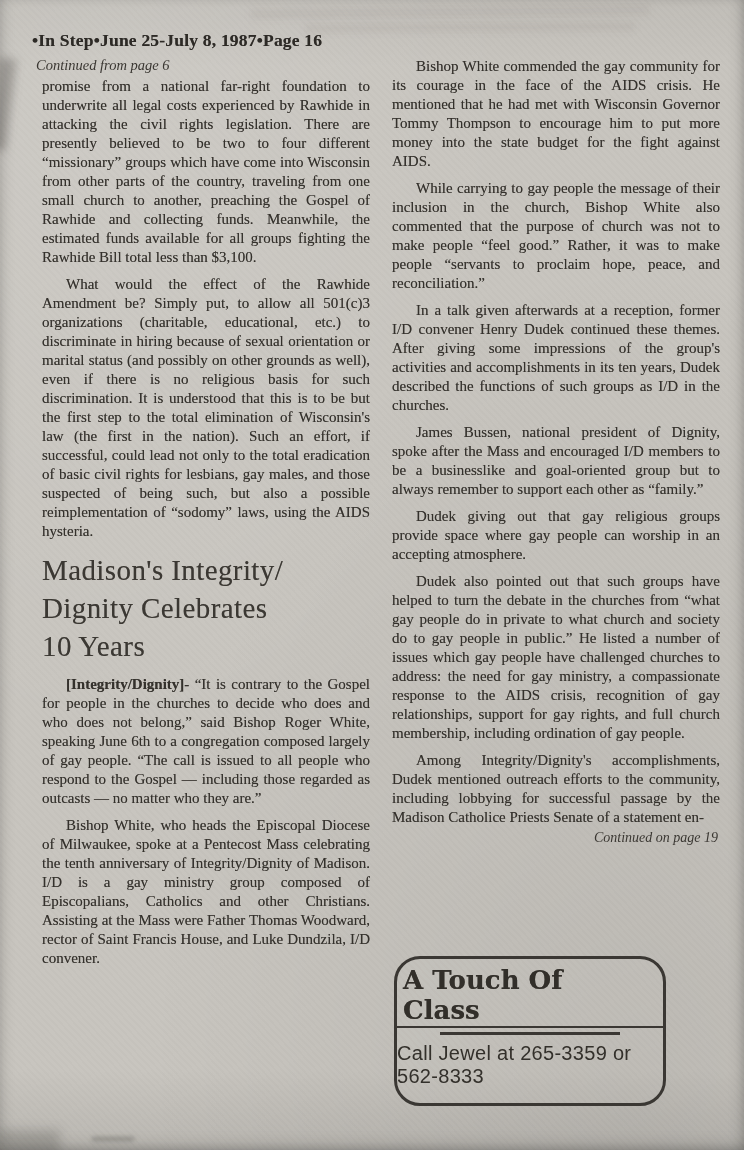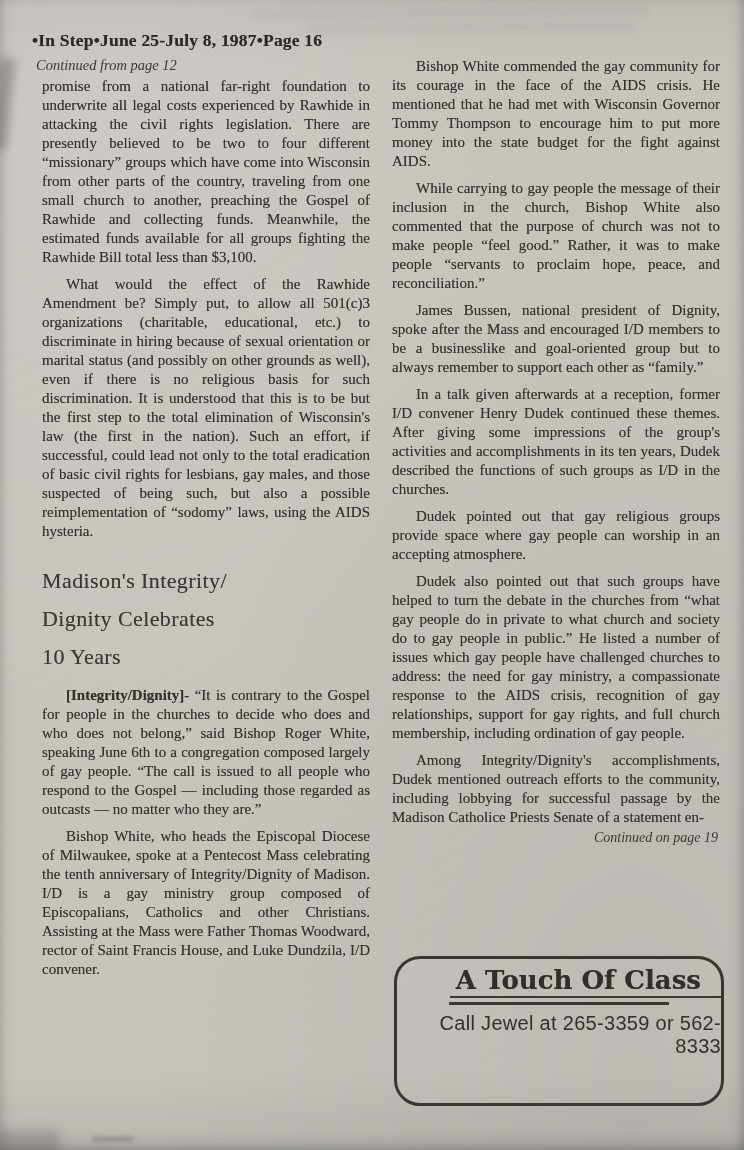--- a/index.html
+++ b/index.html
@@ -48,46 +48,46 @@
     line-height: 19px;
     text-align: justify;
     text-indent: 24px;
     color: #34312c;
     text-shadow: 0 0 0.45px rgba(45,42,38,0.5);
   }
   p.body.noindent { text-indent: 0; }
   .lead { font-weight: bold; }
   .headline {
     font-weight: 400;
-    font-size: 22px;
+    font-size: 29px;
     line-height: 38px;
     letter-spacing: 0.4px;
     color: #3b3833;
-    margin: 21px 0 10px 0;
+    margin: 10px 0 10px 0;
     white-space: pre-line;
     text-shadow: 0 0 0.5px rgba(50,47,42,0.45);
   }
   .continued-on {
     text-align: right;
     font-style: italic;
     font-size: 14px;
     color: #3a3732;
     margin-top: -5px;
     padding-right: 2px;
   }
   .ad {
     position: absolute;
     left: 394px;
     top: 956px;
-    width: 330px;
+    width: 272px;
     height: 150px;
     box-sizing: border-box;
     border: 3px solid #3a3733;
     border-radius: 26px;
-    text-align: right;
+    text-align: left;
     padding-top: 6px;
     font-family: "Liberation Sans", sans-serif;
     background: rgba(255,255,255,0.03);
   }
   .ad-title {
     display: inline-block;
     font-family: "DejaVu Serif", serif;
     font-weight: bold;
     font-size: 26px;
     line-height: 30px;
@@ -147,36 +147,36 @@
   <div class="ghost-b"></div>
   <div class="smudge-left"></div>
   <div class="smudge-bl"></div>
   <div class="mark-bottom"></div>
 
   <div class="masthead">•In Step•June 25-July 8, 1987•Page 16</div>
 
   <div class="columns">
 
     <div class="col">
-      <div class="continued-from">Continued from page 12</div>
+      <div class="continued-from">Continued from page 6</div>
       <p class="body noindent">promise from a national far-right foundation to underwrite all legal costs experienced by Rawhide in attacking the civil rights legislation. There are presently believed to be two to four different “missionary” groups which have come into Wisconsin from other parts of the country, traveling from one small church to another, preaching the Gospel of Rawhide and collecting funds. Meanwhile, the estimated funds available for all groups fighting the Rawhide Bill total less than $3,100.</p>
       <p class="body">What would the effect of the Rawhide Amendment be? Simply put, to allow all 501(c)3 organizations (charitable, educational, etc.) to discriminate in hiring because of sexual orientation or marital status (and possibly on other grounds as well), even if there is no religious basis for such discrimination. It is understood that this is to be but the first step to the total elimination of Wisconsin's law (the first in the nation). Such an effort, if successful, could lead not only to the total eradication of basic civil rights for lesbians, gay males, and those suspected of being such, but also a possible reimplementation of “sodomy” laws, using the AIDS hysteria.</p>
       <h1 class="headline">Madison's Integrity/
 Dignity Celebrates
 10 Years</h1>
       <p class="body"><span class="lead">[Integrity/Dignity]-</span><span> “It is contrary to the Gospel for people in the churches to decide who does and who does not belong,” said Bishop Roger White, speaking June 6th to a congregation composed largely of gay people. “The call is issued to all people who respond to the Gospel — including those regarded as outcasts — no matter who they are.”</span></p>
       <p class="body">Bishop White, who heads the Episcopal Diocese of Milwaukee, spoke at a Pentecost Mass celebrating the tenth anniversary of Integrity/Dignity of Madison. I/D is a gay ministry group composed of Episcopalians, Catholics and other Christians. Assisting at the Mass were Father Thomas Woodward, rector of Saint Francis House, and Luke Dundzila, I/D convener.</p>
     </div>
 
     <div class="col">
       <p class="body">Bishop White commended the gay community for its courage in the face of the AIDS crisis. He mentioned that he had met with Wisconsin Governor Tommy Thompson to encourage him to put more money into the state budget for the fight against AIDS.</p>
       <p class="body">While carrying to gay people the message of their inclusion in the church, Bishop White also commented that the purpose of church was not to make people “feel good.” Rather, it was to make people “servants to proclaim hope, peace, and reconciliation.”</p>
+      <p class="body">In a talk given afterwards at a reception, former I/D convener Henry Dudek continued these themes. After giving some impressions of the group's activities and accomplishments in its ten years, Dudek described the functions of such groups as I/D in the churches.</p>
       <p class="body">James Bussen, national president of Dignity, spoke after the Mass and encouraged I/D members to be a businesslike and goal-oriented group but to always remember to support each other as “family.”</p>
-      <p class="body">In a talk given afterwards at a reception, former I/D convener Henry Dudek continued these themes. After giving some impressions of the group's activities and accomplishments in its ten years, Dudek described the functions of such groups as I/D in the churches.</p>
-      <p class="body">Dudek pointed out that gay religious groups provide space where gay people can worship in an accepting atmosphere.</p>
+      <p class="body">Dudek giving out that gay religious groups provide space where gay people can worship in an accepting atmosphere.</p>
       <p class="body">Dudek also pointed out that such groups have helped to turn the debate in the churches from “what gay people do in private to what church and society do to gay people in public.” He listed a number of issues which gay people have challenged churches to address: the need for gay ministry, a compassionate response to the AIDS crisis, recognition of gay relationships, support for gay rights, and full church membership, including ordination of gay people.</p>
       <p class="body">Among Integrity/Dignity's accomplishments, Dudek mentioned outreach efforts to the community, including lobbying for successful passage by the Madison Catholice Priests Senate of a statement en-</p>
       <div class="continued-on">Continued on page 19</div>
     </div>
 
   </div>
 
   <div class="ad">
     <div>
       <span class="ad-title">A Touch Of Class</span>

